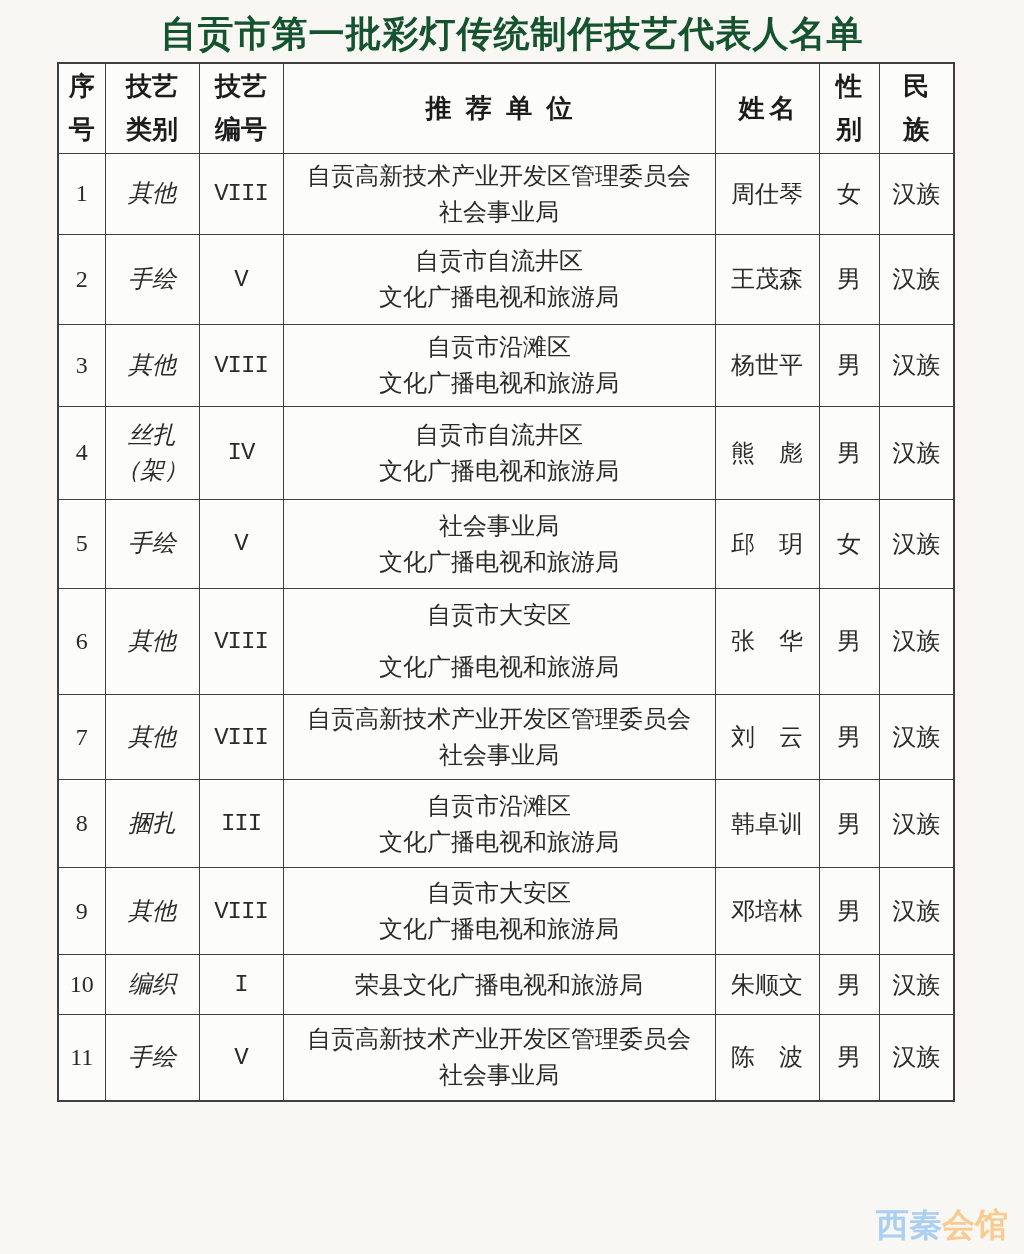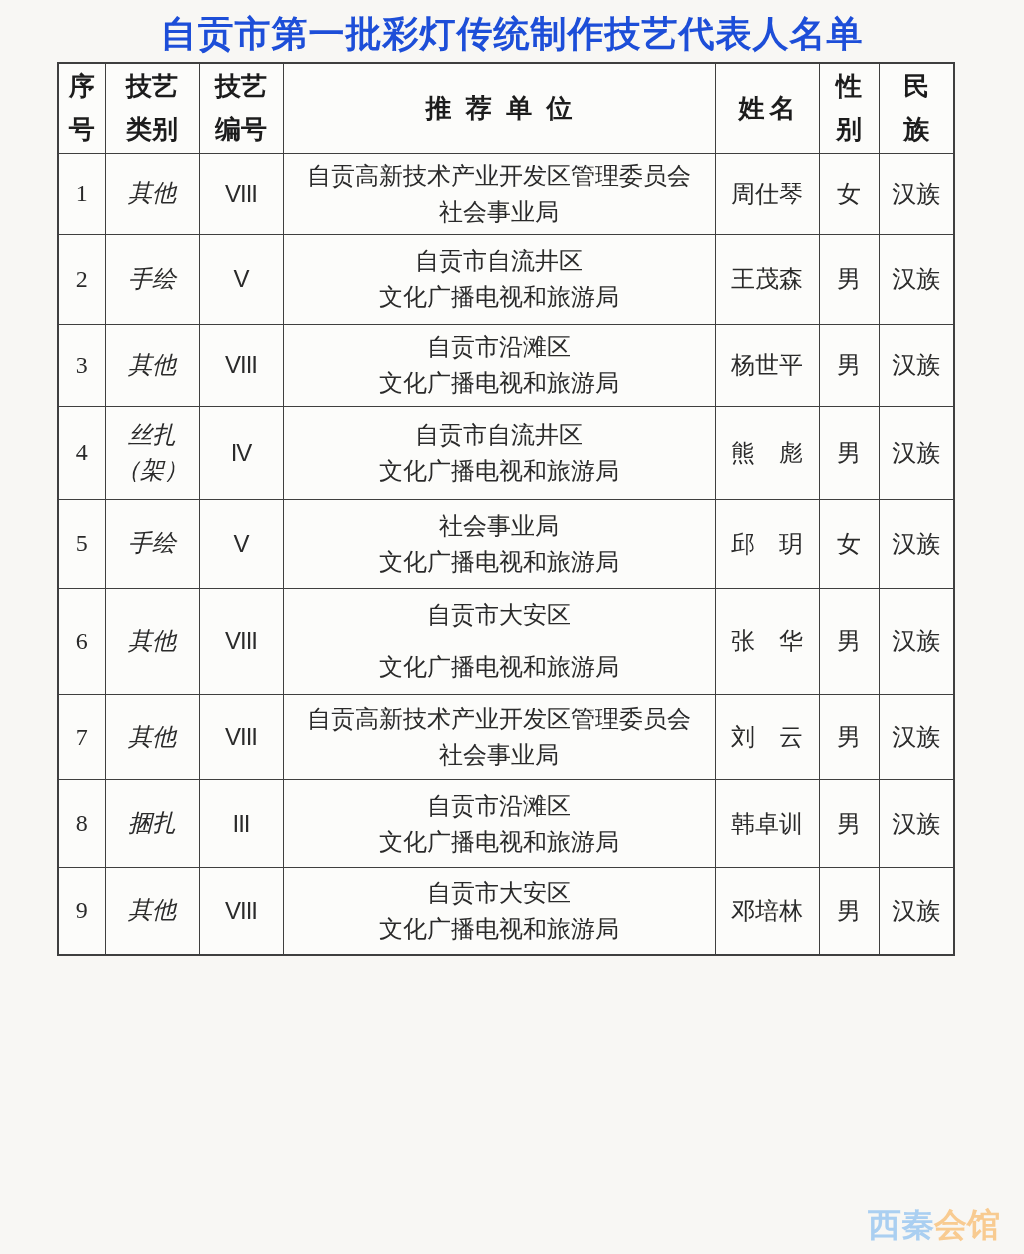--- a/index.html
+++ b/index.html
@@ -19,21 +19,21 @@
     position: absolute;
     top: 10px;
     left: 0;
     width: 1024px;
     margin: 0;
     text-align: center;
     font-family: "Liberation Sans", sans-serif;
     font-weight: 700;
     font-size: 36px;
     letter-spacing: 1px;
-    color: #1d4ed8;
+    color: #14532d;
   }
   table.rep-table {
     position: absolute;
     left: 57px;
     top: 62px;
     width: 896px;
     border-collapse: collapse;
     table-layout: fixed;
     background: #fcfcfa;
     border: 2.5px solid #3f3f3f;
@@ -55,40 +55,40 @@
     color: #1c1c1c;
   }
   .th-unit  { letter-spacing: 0.55em; text-indent: 0.55em; margin-top: 40px; }
   .th-name  { letter-spacing: 0.2em;  text-indent: 0.2em; }
   .rep-table td {
     font-size: 24px;
     color: #2a2a2a;
   }
   .c-no   { font-family: "Liberation Serif", serif; font-size: 25px; }
   .c-cat  { white-space: pre-line; line-height: 1.45; font-style: italic; }
-  .c-code { font-family: Liberation Sans, sans-serif; font-size: 24px; letter-spacing: -1px; }
+  .c-code { font-family: Liberation Mono, monospace; font-size: 24px; letter-spacing: -1px; }
   .c-unit { white-space: pre-line; line-height: 1.5; }
   .c-name { font-size: 25px; margin-top: 25px; }
   
   tbody tr:nth-child(1)  { height: 81px; }
   tbody tr:nth-child(2)  { height: 90px; }
   tbody tr:nth-child(3)  { height: 82px; }
   tbody tr:nth-child(4)  { height: 93px; }
   tbody tr:nth-child(5)  { height: 89px; }
   tbody tr:nth-child(6)  { height: 103px; }
   tbody tr:nth-child(6) .c-unit { line-height: 2.2; }
   tbody tr:nth-child(7)  { height: 85px; }
   tbody tr:nth-child(8)  { height: 88px; }
   tbody tr:nth-child(9)  { height: 87px; }
   tbody tr:nth-child(10) { height: 60px; }
   tbody tr:nth-child(11) { height: 86px; }
   tbody tr:nth-child(12) { height: 89px; }
   .watermark {
     position: absolute;
-    right: 24px;
+    right: 16px;
     bottom: 6px;
     font-family: "Liberation Sans", sans-serif;
     font-weight: 700;
     font-size: 33px;
     letter-spacing: 0;
     opacity: 0.95;
     white-space: nowrap;
   }
 </style>
 </head>
@@ -207,16 +207,35 @@
       <tr>
     <td class="c-no">9</td>
     <td class="c-cat">其他</td>
     <td class="c-code">VIII</td>
     <td class="c-unit">自贡市大安区
 文化广播电视和旅游局</td>
     <td class="c-name">邓培林</td>
     <td class="c-gender">男</td>
     <td class="c-eth">汉族</td>
   </tr>
+      <tr>
+    <td class="c-no">10</td>
+    <td class="c-cat">编织</td>
+    <td class="c-code">I</td>
+    <td class="c-unit">荣县文化广播电视和旅游局</td>
+    <td class="c-name">朱顺文</td>
+    <td class="c-gender">男</td>
+    <td class="c-eth">汉族</td>
+  </tr>
+      <tr>
+    <td class="c-no">11</td>
+    <td class="c-cat">手绘</td>
+    <td class="c-code">V</td>
+    <td class="c-unit">自贡高新技术产业开发区管理委员会
+社会事业局</td>
+    <td class="c-name">陈　波</td>
+    <td class="c-gender">男</td>
+    <td class="c-eth">汉族</td>
+  </tr>
     </tbody>
 </table>
 
 <div class="watermark"><span style="color: rgb(166, 205, 241);">西秦</span><span style="color: rgb(249, 201, 140);">会馆</span></div>
 
 </body></html>

